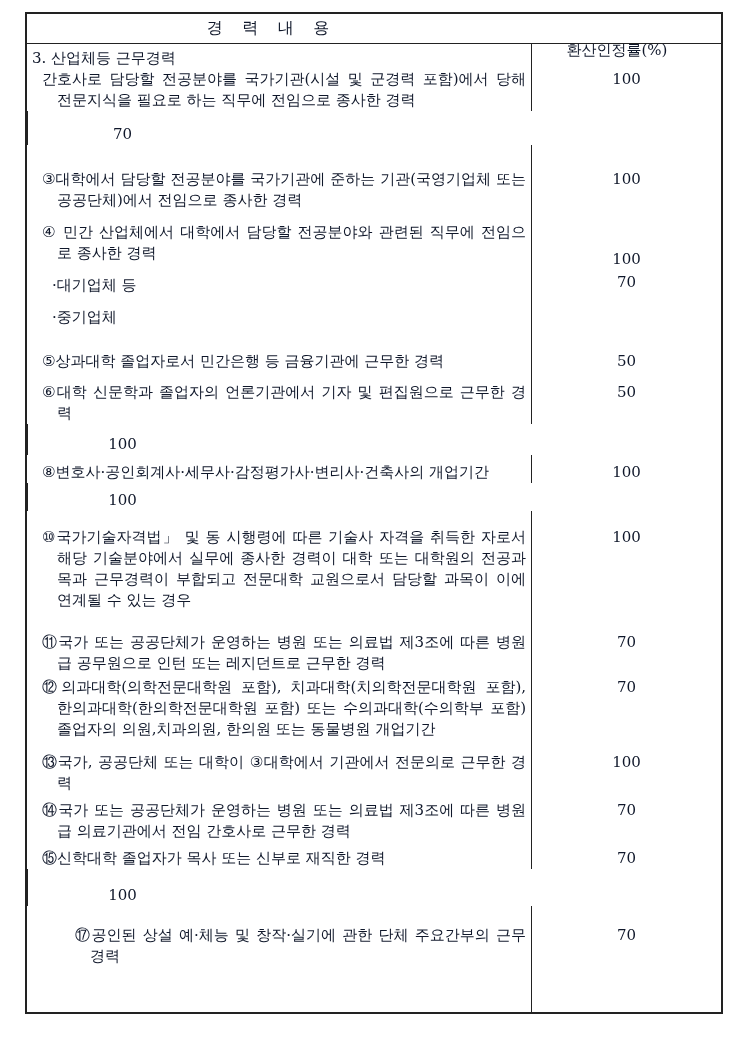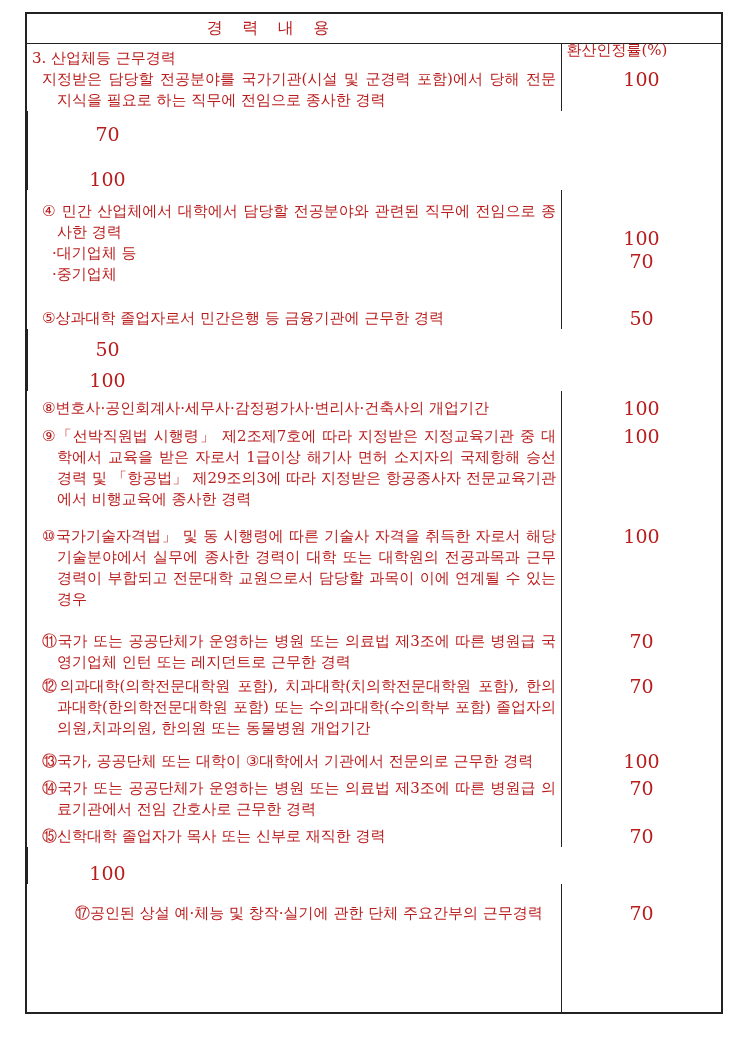--- a/index.html
+++ b/index.html
@@ -1,21 +1,21 @@
 <!DOCTYPE html>
 <html><head>
 <meta charset="utf-8">
 <style>
   html,body{margin:0;padding:0;background:#ffffff;}
   .page{
     position:relative;
     width:747px;height:1038px;
     background:#ffffff;
     font-family:"DejaVu Serif","Liberation Serif","DejaVu Sans",serif;
-    color:#b91c1c;
+    color:#0f172a;
     overflow:hidden;
   }
   .tbl{
     position:absolute;left:25px;top:12px;
     width:698px;height:1002px;
     border:2px solid #222222;
     box-sizing:border-box;
     display:flex;flex-direction:column;
     background:#ffffff;
   }
@@ -35,33 +35,33 @@
   }
   .tbody{flex:1;display:flex;flex-direction:column;overflow:hidden;}
   .row{display:flex;flex:0 0 auto;align-items:stretch;}
   .row.grow{flex:1 0 auto;padding-left:33px;}
   .ctext{
     flex:1;box-sizing:border-box;
     padding:var(--g,0px) 5px 0 15px;
     font-size:15px;line-height:21px;
   }
   .crate{
-    width:160px;box-sizing:border-box;
+    width:190px;box-sizing:border-box;
     border-left:1px solid #222222;
     padding-top:var(--g,0px);
-    text-align:center;font-size:19px;line-height:21px;
+    text-align:center;font-size:15px;line-height:21px;
   }
   .row.section .ctext{padding-left:5px;}
   p.hang{
     margin:0;
     padding-left:15px;text-indent:-15px;
     text-align:justify;
   }
   p.plain{margin:0;text-align:left;}
-  .sub{padding-left:10px;}
+  .sub{padding-left:10px;margin-top:11px;}
   .r{min-height:21px;}
   .r.off1{margin-top:27px;}
   .r + .r{margin-top:2px;}
 </style>
 </head>
 <body>
 
 <div class="page">
   <div class="tbl">
 
@@ -74,34 +74,37 @@
 
       <div class="row section" style="--g:4px">
         <div class="ctext">
           <p class="plain">3. 산업체등 근무경력</p>
         </div>
         <div class="crate"></div>
       </div>
 
       <div class="row" style="--g:0px">
         <div class="ctext">
-          <p class="hang">지정받은 담당할 전공분야를 국가기관(시설 및 군경력 포함)에서 당해 전문지식을 필요로 하는 직무에 전임으로 종사한 경력</p>
+          <p class="hang">간호사로 담당할 전공분야를 국가기관(시설 및 군경력 포함)에서 당해 전문지식을 필요로 하는 직무에 전임으로 종사한 경력</p>
         </div>
         <div class="crate">
           <div class="r">100</div>
         </div>
       </div>
 
       <div class="row" style="--g:13px">
         <div class="crate">
           <div class="r">70</div>
         </div>
       </div>
 
       <div class="row" style="--g:24px">
+        <div class="ctext">
+          <p class="hang">③대학에서 담당할 전공분야를 국가기관에 준하는 기관(국영기업체 또는 공공단체)에서 전임으로 종사한 경력</p>
+        </div>
         <div class="crate">
           <div class="r">100</div>
         </div>
       </div>
 
       <div class="row" style="--g:11px">
         <div class="ctext">
           <p class="hang">④ 민간 산업체에서 대학에서 담당할 전공분야와 관련된 직무에 전임으로 종사한 경력</p>
           <div class="sub">·대기업체 등</div>
           <div class="sub">·중기업체</div>
@@ -115,20 +118,23 @@
       <div class="row" style="--g:23px">
         <div class="ctext">
           <p class="hang">⑤상과대학 졸업자로서 민간은행 등 금융기관에 근무한 경력</p>
         </div>
         <div class="crate">
           <div class="r">50</div>
         </div>
       </div>
 
       <div class="row" style="--g:10px">
+        <div class="ctext">
+          <p class="hang">⑥대학 신문학과 졸업자의 언론기관에서 기자 및 편집원으로 근무한 경력</p>
+        </div>
         <div class="crate">
           <div class="r">50</div>
         </div>
       </div>
 
       <div class="row" style="--g:10px">
         <div class="crate">
           <div class="r">100</div>
         </div>
       </div>
@@ -136,40 +142,37 @@
       <div class="row" style="--g:7px">
         <div class="ctext">
           <p class="hang">⑧변호사·공인회계사·세무사·감정평가사·변리사·건축사의 개업기간</p>
         </div>
         <div class="crate">
           <div class="r">100</div>
         </div>
       </div>
 
       <div class="row" style="--g:7px">
-        <div class="ctext">
-          <p class="hang">⑨「선박직원법 시행령」 제2조제7호에 따라 지정받은 지정교육기관 중 대학에서 교육을 받은 자로서 1급이상 해기사 면허 소지자의 국제항해 승선경력 및 「항공법」 제29조의3에 따라 지정받은 항공종사자 전문교육기관에서 비행교육에 종사한 경력</p>
-        </div>
         <div class="crate">
           <div class="r">100</div>
         </div>
       </div>
 
       <div class="row" style="--g:16px">
         <div class="ctext">
           <p class="hang">⑩국가기술자격법」 및 동 시행령에 따른 기술사 자격을 취득한 자로서 해당 기술분야에서 실무에 종사한 경력이 대학 또는 대학원의 전공과목과 근무경력이 부합되고 전문대학 교원으로서 담당할 과목이 이에 연계될 수 있는 경우</p>
         </div>
         <div class="crate">
           <div class="r">100</div>
         </div>
       </div>
 
       <div class="row" style="--g:21px">
         <div class="ctext">
-          <p class="hang">⑪국가 또는 공공단체가 운영하는 병원 또는 의료법 제3조에 따른 병원급 국영기업체 인턴 또는 레지던트로 근무한 경력</p>
+          <p class="hang">⑪국가 또는 공공단체가 운영하는 병원 또는 의료법 제3조에 따른 병원급 공무원으로 인턴 또는 레지던트로 근무한 경력</p>
         </div>
         <div class="crate">
           <div class="r">70</div>
         </div>
       </div>
 
       <div class="row" style="--g:3px">
         <div class="ctext">
           <p class="hang">⑫의과대학(의학전문대학원 포함), 치과대학(치의학전문대학원 포함), 한의과대학(한의학전문대학원 포함) 또는 수의과대학(수의학부 포함) 졸업자의 의원,치과의원, 한의원 또는 동물병원 개업기간</p>
         </div>

